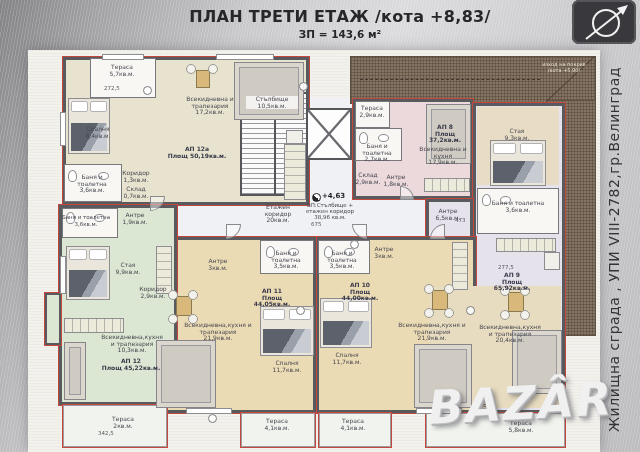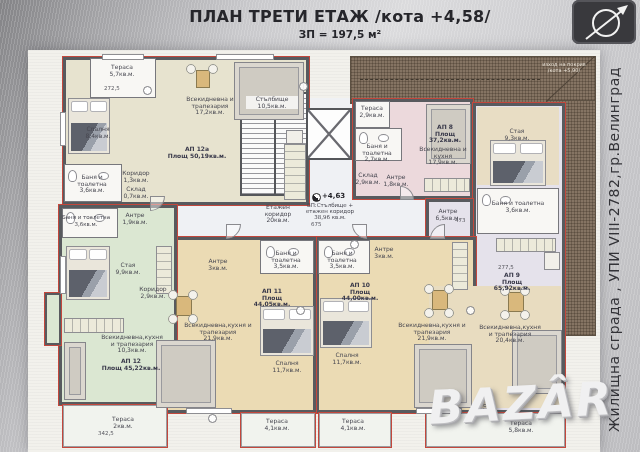--- a/index.html
+++ b/index.html
@@ -366,22 +366,22 @@
   <div class="sym" style="left:466px;top:306px"></div>
   <div class="sym" style="left:208px;top:414px"></div>
   <div class="win" style="left:102px;top:54px;width:40px;height:4px"></div>
   <div class="win" style="left:216px;top:54px;width:56px;height:4px"></div>
   <div class="win" style="left:60px;top:112px;width:4px;height:32px"></div>
   <div class="win" style="left:60px;top:256px;width:4px;height:36px"></div>
   <div class="win" style="left:186px;top:408px;width:44px;height:4px"></div>
   <div class="win" style="left:416px;top:408px;width:44px;height:4px"></div>
 
   <div class="title">
-    <div class="t1">ПЛАН ТРЕТИ ЕТАЖ /кота +4,58/</div>
-    <div class="t2">ЗП = 197,5 м²</div>
+    <div class="t1">ПЛАН ТРЕТИ ЕТАЖ /кота +8,83/</div>
+    <div class="t2">ЗП = 143,6 м²</div>
   </div>
   <div class="wm-right">Жилищна сграда , УПИ VIII-2782,гр.Велинград</div>
   <div class="bazar">BAZÂR</div>
   <div class="compass">
     <svg width="56" height="40" viewBox="0 0 56 40">
       <circle cx="30" cy="21" r="13" fill="none" stroke="#f2f2f2" stroke-width="2"></circle>
       <line x1="10" y1="37" x2="48" y2="7" stroke="#f2f2f2" stroke-width="2"></line>
       <polygon points="52,3 41,6 47,13" fill="#f2f2f2"></polygon>
     </svg>
   </div>

